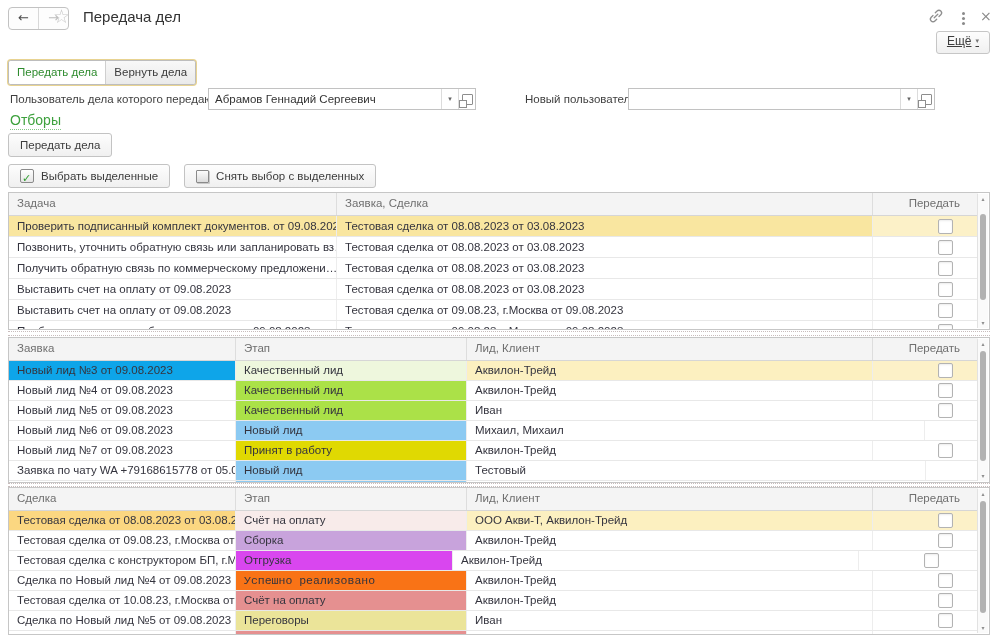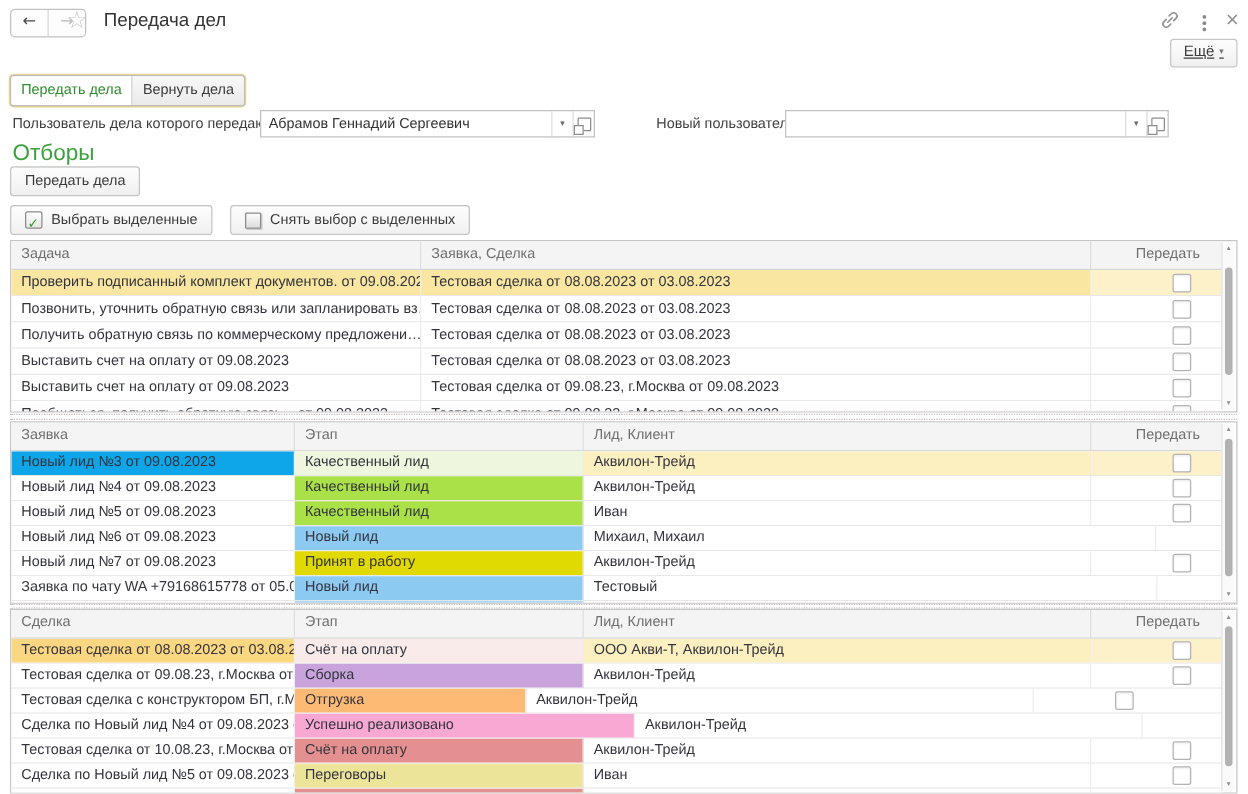--- a/index.html
+++ b/index.html
@@ -35,21 +35,21 @@
     box-sizing:border-box;display:flex;}
   .field-text{flex:1;padding:0 6px;line-height:20px;font-size:11.5px;color:#333;
     white-space:nowrap;overflow:hidden;}
   .fbtn{width:16px;border-left:1px solid #dcdcdc;text-align:center;line-height:19px;font-size:7px;
     color:#666;display:flex;align-items:center;justify-content:center;}
   .pick{width:9px;height:9px;border:1px solid #8d8d8d;border-radius:1px;position:relative;background:#fff;}
   .pick::after{content:'';position:absolute;left:-4px;bottom:-4px;width:6px;height:6px;
     background:#fff;border:1px solid #8d8d8d;}
 
   
-  .filters-link{position:absolute;left:10px;top:112px;font-size:18px;color:#3da13d;
+  .filters-link{position:absolute;left:10px;top:112px;font-size:14px;color:#3da13d;
     border-bottom:1px dotted #86c586;padding-bottom:1px;}
   .btn{height:24px;line-height:22px;padding:0 11px;border:1px solid #c3c3c3;border-radius:3px;
     background:linear-gradient(#fdfdfd,#f0f0f0);color:#3c3c3c;font-size:11.5px;box-sizing:border-box;
     display:inline-flex;align-items:center;white-space:nowrap;}
   .transfer-btn{position:absolute;left:8px;top:133px;}
   .selbtns{position:absolute;left:8px;top:164px;display:flex;gap:14px;}
   .icon-check{width:12px;height:12px;border:1px solid #8a8a8a;border-radius:2px;
     background:linear-gradient(#fff,#e6e6e6);position:relative;margin-right:7px;}
   .icon-check::after{content:'✓';font-family:"DejaVu Sans",sans-serif;position:absolute;left:1px;top:-2px;
     color:#2f9e2f;font-size:11px;font-weight:bold;}
@@ -280,29 +280,29 @@
       <div class="tr" style="height: 20px;">
         <div class="td" style="width: 227px; line-height: 19px;">Тестовая сделка от 09.08.23, г.Москва от 09…</div>
         <div class="td" style="width: 231px; line-height: 19px; background: rgb(200, 163, 220);">Сборка</div>
         <div class="td" style="width: 406px; line-height: 19px;">Аквилон-Трейд</div>
         <div class="td td-cb">
           <div class="cb"></div>
         </div>
       </div>
       <div class="tr" style="height: 20px;">
         <div class="td" style="width: 227px; line-height: 19px;">Тестовая сделка с конструктором БП, г.Мос…</div>
-        <div class="td" style="width: 185px; line-height: 19px; background: #fdba74;">Отгрузка</div>
+        <div class="td" style="width: 217px; line-height: 19px; background: #d946ef;">Отгрузка</div>
         <div class="td" style="width: 406px; line-height: 19px;">Аквилон-Трейд</div>
         <div class="td td-cb">
           <div class="cb"></div>
         </div>
       </div>
       <div class="tr" style="height: 20px;">
         <div class="td" style="width: 227px; line-height: 19px;">Сделка по Новый лид №4 от 09.08.2023 от …</div>
-        <div class="td" style="width: 272px; line-height: 19px; background: #f9a8d4;">Успешно реализовано</div>
+        <div class="td" style="width: 231px; line-height: 19px; background: #f97316; font-family: Liberation Mono, monospace;">Успешно реализовано</div>
         <div class="td" style="width: 406px; line-height: 19px;">Аквилон-Трейд</div>
         <div class="td td-cb">
           <div class="cb"></div>
         </div>
       </div>
       <div class="tr" style="height: 20px;">
         <div class="td" style="width: 227px; line-height: 19px;">Тестовая сделка от 10.08.23, г.Москва от 09…</div>
         <div class="td" style="width: 231px; line-height: 19px; background: rgb(229, 144, 144);">Счёт на оплату</div>
         <div class="td" style="width: 406px; line-height: 19px;">Аквилон-Трейд</div>
         <div class="td td-cb">

